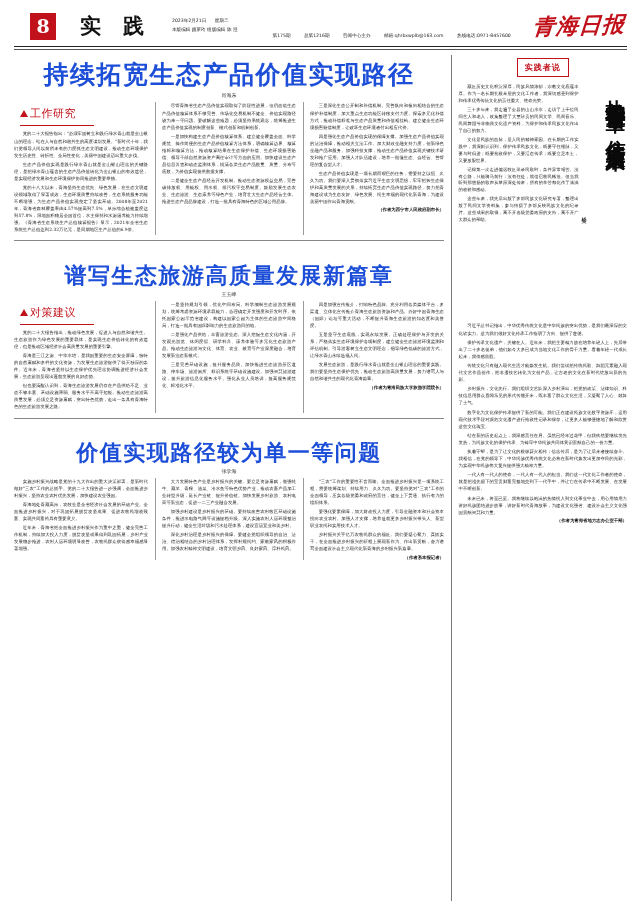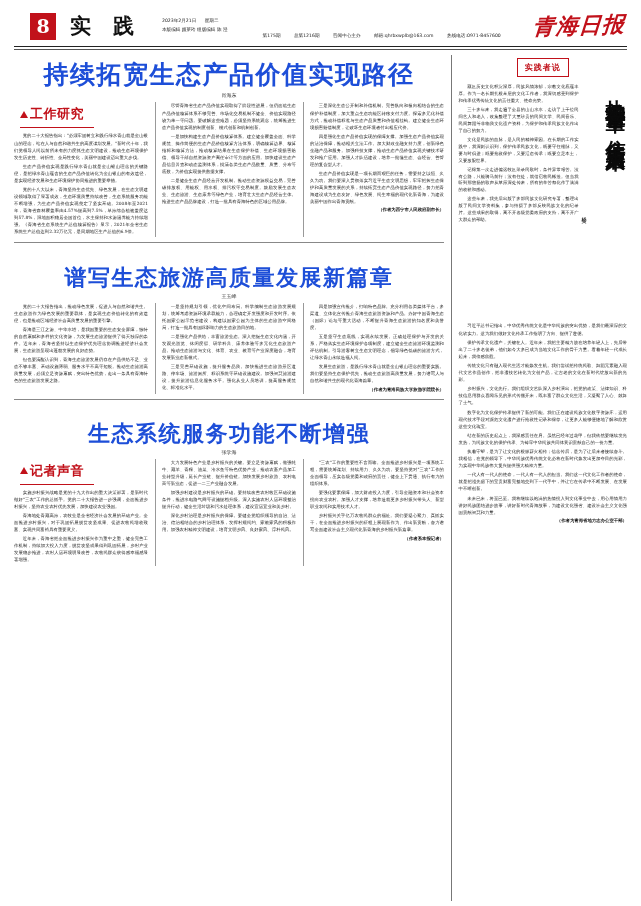--- a/index.html
+++ b/index.html
@@ -32,21 +32,21 @@
     font-size: 19px;
     display: flex; align-items: center; justify-content: center;
     margin-left: 22px;
     flex: 0 0 auto;
   }
   .section-name {
     font-family: "DejaVu Serif", "Liberation Serif", serif;
     font-weight: bold;
     font-size: 21px;
     letter-spacing: 22px;
-    margin-left: 14px;
+    margin-left: 24px;
     color: #111;
     white-space: nowrap;
   }
   .issue-block {
     margin-left: 6px;
     font-size: 4.6px;
     line-height: 1.9;
     color: #1a1a1a;
     white-space: nowrap;
   }
@@ -126,22 +126,22 @@
     margin: 3px 0 3px 6px;
   }
   .tag-tri {
     width: 0; height: 0;
     border-left: 4px solid transparent;
     border-right: 4px solid transparent;
     border-bottom: 7px solid #c1111a;
   }
   .tag-text {
     font-family: "DejaVu Serif", "Liberation Serif", serif;
-    font-weight: bold;
-    font-size: 13px;
+    font-weight: normal;
+    font-size: 11px;
     color: #c1111a;
     letter-spacing: 0.5px;
   }
   .tag-underline {
     height: 1px; background: #c1111a;
     width: 74px; margin: 1px 0 4px 6px;
   }
   .tag-wrap { position: relative; }
 
   
@@ -288,20 +288,27 @@
     </div>
 
     <div class="hr-sec"></div>
 
     <div class="article">
       <div class="headline h-sec">谱写生态旅游高质量发展新篇章</div>
       <div class="byline">王玉峰</div>
 
       <div class="cols">
         <div class="col">
+          <div class="tag-wrap">
+            <div class="tag-label">
+              <span class="tag-tri"></span>
+              <span class="tag-text">对策建议</span>
+            </div>
+            <div class="tag-underline"></div>
+          </div>
           <p class="para">党的二十大报告指出，推动绿色发展，促进人与自然和谐共生。生态旅游作为绿色发展的重要载体，是实现生态价值转化的有效途径，也是推动区域经济社会高质量发展的重要引擎。</p>
           <p class="para">青海是三江之源、中华水塔，是我国重要的生态安全屏障，独特的自然禀赋和多样的文化资源，为发展生态旅游提供了得天独厚的条件。近年来，青海省坚持以生态保护优先理念协调推进经济社会发展，生态旅游呈现出蓬勃发展的良好态势。</p>
           <p class="para">但也要清醒认识到，青海生态旅游发展仍存在产品供给不足、业态不够丰富、基础设施薄弱、服务水平不高等短板。推动生态旅游高质量发展，必须立足资源禀赋，突出特色优势，走出一条具有青海特色的生态旅游发展之路。</p>
         </div>
         <div class="col sep">
           <p class="para">一是坚持规划引领，优化空间布局。科学编制生态旅游发展规划，统筹考虑资源环境承载能力，合理确定开发强度和开发时序。依托国家公园示范省建设，构建以国家公园为主体的生态旅游空间格局，打造一批具有国际影响力的生态旅游目的地。</p>
           <p class="para">二是强化产品供给，丰富旅游业态。深入挖掘生态文化内涵，开发观光游览、休闲度假、研学科普、康养体验等多元化生态旅游产品。推动生态旅游与文化、体育、农业、教育等产业深度融合，培育发展新业态新模式。</p>
           <p class="para">三是完善基础设施，提升服务品质。加快推进生态旅游景区道路、停车场、旅游厕所、标识系统等基础设施建设。加强智慧旅游建设，提升旅游信息化服务水平。强化从业人员培训，提高服务规范化、标准化水平。</p>
         </div>
         <div class="col sep">
@@ -309,32 +316,25 @@
           <p class="para">五是坚守生态底线，实现永续发展。正确处理保护与开发的关系，严格落实生态环境保护各项制度，建立健全生态旅游环境监测和评估机制。引导游客树立生态文明理念，倡导绿色低碳的旅游方式，让绿水青山永续造福人民。</p>
           <p class="para">发展生态旅游，是践行绿水青山就是金山银山理念的重要实践。我们要坚持生态保护优先，推动生态旅游高质量发展，努力谱写人与自然和谐共生的现代化青海篇章。</p>
           <div class="credit">（作者为青海民族大学旅游学院院长）</div>
         </div>
       </div>
     </div>
 
     <div class="hr-sec"></div>
 
     <div class="article">
-      <div class="headline h-sec">生态系统服务功能不断增强</div>
+      <div class="headline h-sec">价值实现路径较为单一等问题</div>
       <div class="byline">张学海</div>
 
       <div class="cols">
         <div class="col">
-          <div class="tag-wrap">
-            <div class="tag-label">
-              <span class="tag-tri"></span>
-              <span class="tag-text">记者声音</span>
-            </div>
-            <div class="tag-underline"></div>
-          </div>
           <p class="para">实施乡村振兴战略是党的十九大作出的重大决策部署，是新时代做好"三农"工作的总抓手。党的二十大报告进一步强调，全面推进乡村振兴，坚持农业农村优先发展，加快建设农业强国。</p>
           <p class="para">青海地处青藏高原，农牧业是全省经济社会发展的基础产业。全面推进乡村振兴，对于巩固拓展脱贫攻坚成果、促进农牧民增收致富、实现共同富裕具有重要意义。</p>
           <p class="para">近年来，青海省把全面推进乡村振兴作为重中之重，健全完善工作机制，持续加大投入力度，脱贫攻坚成果得到巩固拓展，乡村产业发展稳步推进，农村人居环境明显改善，农牧民群众获得感幸福感显著增强。</p>
         </div>
         <div class="col sep">
           <p class="para">大力发展特色产业是乡村振兴的关键。要立足资源禀赋，做强牦牛、藏羊、青稞、油菜、冷水鱼等特色优势产业，推动农畜产品加工业转型升级，延长产业链、提升价值链。加快发展乡村旅游、农村电商等新业态，促进一二三产业融合发展。</p>
           <p class="para">加强乡村建设是乡村振兴的基础。要持续改善农村牧区基础设施条件，推进水电路气网等设施提档升级。深入实施农村人居环境整治提升行动，健全生活垃圾和污水处理体系，建设宜居宜业和美乡村。</p>
           <p class="para">深化乡村治理是乡村振兴的保障。要健全党组织领导的自治、法治、德治相结合的乡村治理体系，发挥村规民约、家教家风的积极作用。加强农村精神文明建设，培育文明乡风、良好家风、淳朴民风。</p>
         </div>
         <div class="col sep">

